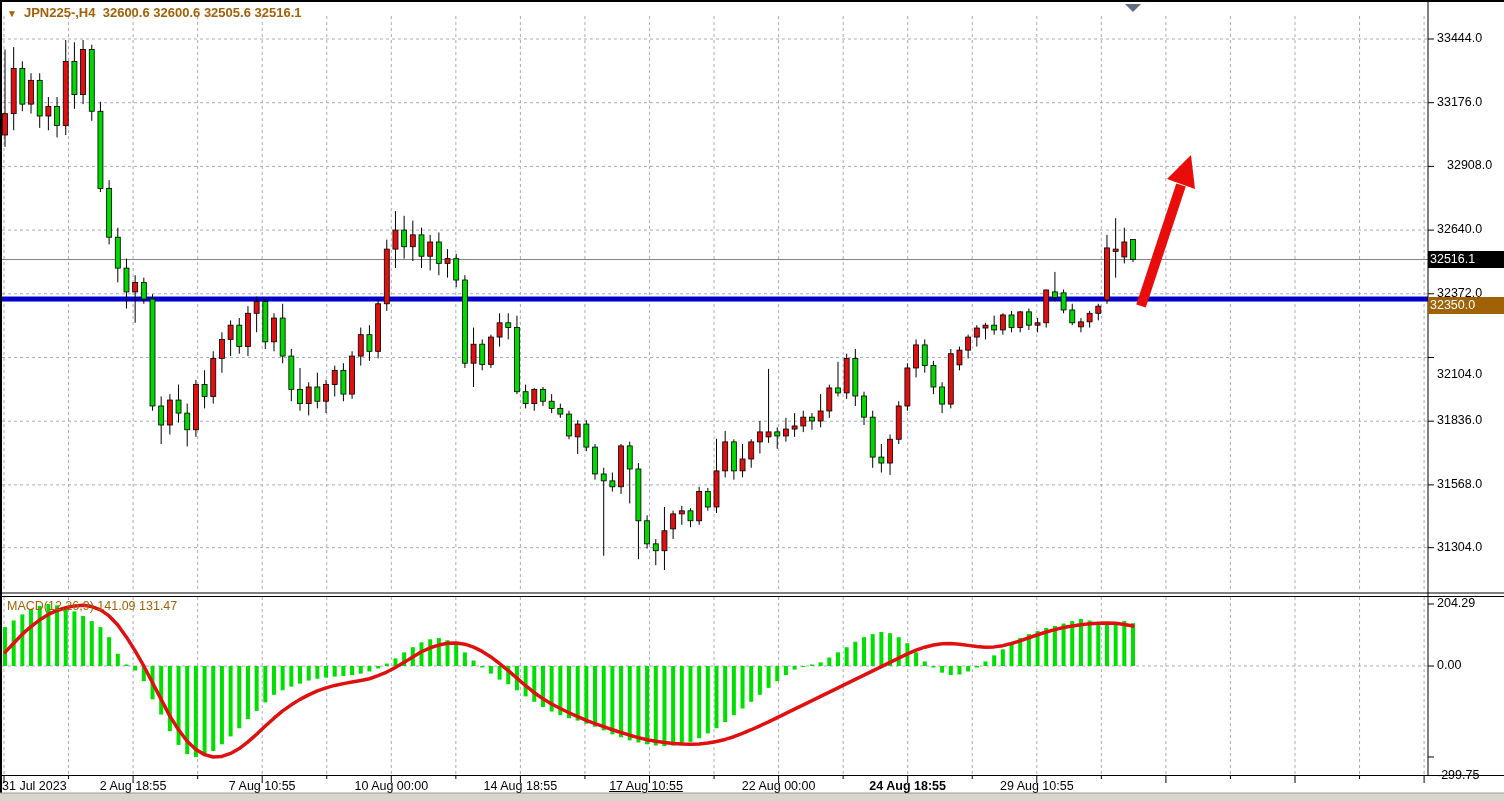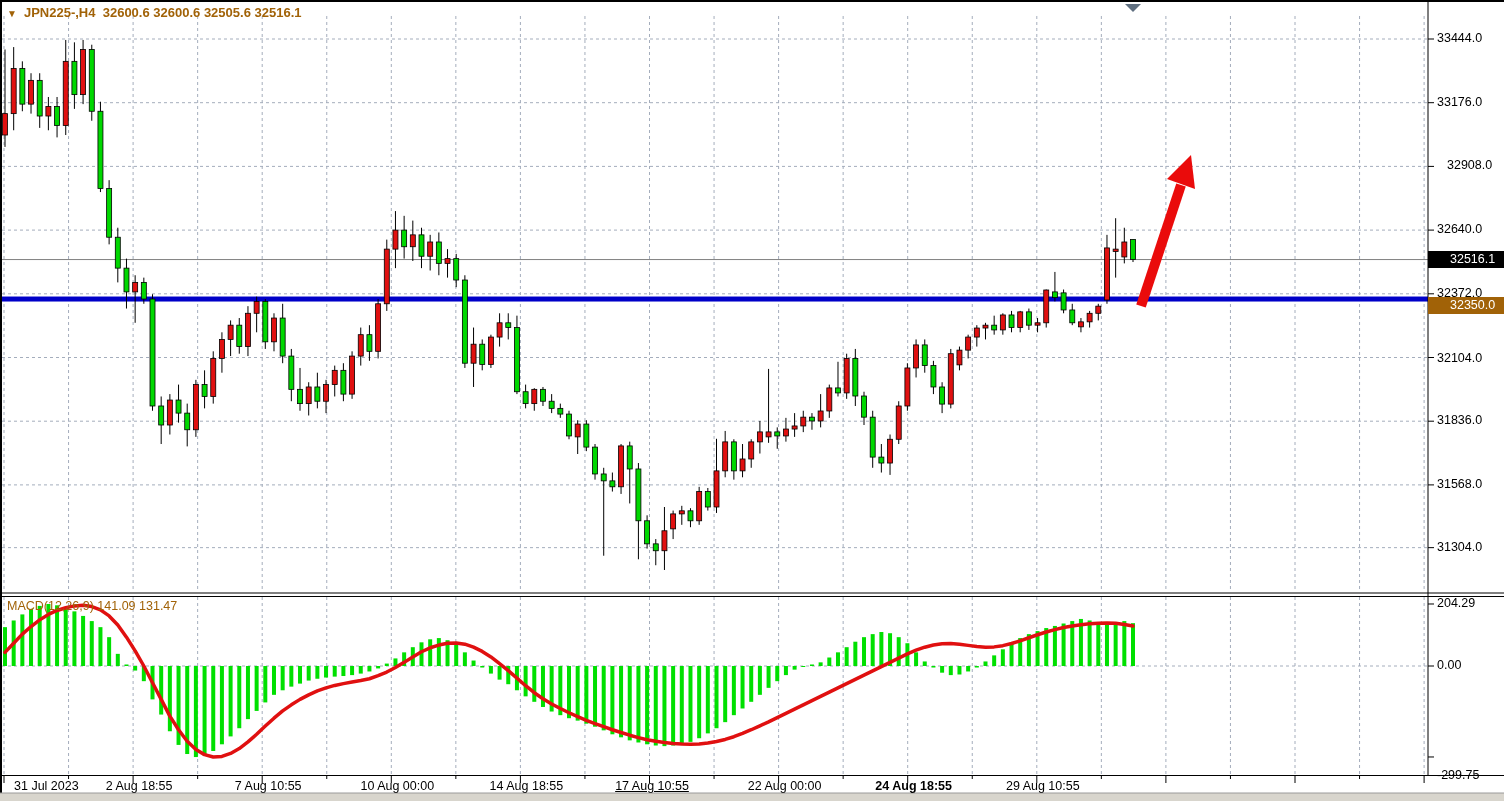--- a/index.html
+++ b/index.html
@@ -5,24 +5,24 @@
   html,body{margin:0;padding:0;background:#fff;}
   .window{position:relative;width:1504px;height:801px;background:#ffffff;overflow:hidden;
           font-family:"Liberation Sans",sans-serif;}
   .window svg{position:absolute;left:0;top:0;}
   .quote-overlay{position:absolute;left:7px;top:5px;font-size:13px;color:#a16207;white-space:pre;font-weight:bold;}
   .quote-overlay .tri{font-size:10px;margin-right:7px;}
   .macd-overlay{position:absolute;left:7px;top:599px;font-size:12.5px;color:#a16207;white-space:pre;}
   .axis-label{position:absolute;font-size:12.5px;color:#000;white-space:nowrap;}
   .price-axis,.macd-axis{position:absolute;left:1428px;top:0;width:76px;height:775px;text-align:center;}
   .time-axis{position:absolute;left:0;top:775px;width:1504px;height:26px;}
-  .time-axis .axis-label{top:4px;transform:translateX(-50%);padding-left:12px;}
+  .time-axis .axis-label{top:4px;transform:translateX(-50%);}
   .time-axis .axis-label.first{transform:none;}
   .price-tag{position:absolute;left:1428px;width:76px;height:17px;line-height:17px;
-             padding-left:22px;box-sizing:border-box;font-size:12.5px;color:#fff;}
+             padding-left:2px;box-sizing:border-box;font-size:12.5px;color:#fff;}
   .tag-current{top:251px;background:#000000;}
   .tag-level{top:297px;background:#a16207;}
 </style>
 </head>
 <body>
 
 <div class="window">
 
   <svg id="chart-svg" width="1504" height="801" viewBox="0 0 1504 801">
       <line x1="4" y1="16" x2="4" y2="591" stroke="#a4adbc" stroke-width="1" stroke-dasharray="3,3"></line>
@@ -530,21 +530,21 @@
   <div class="quote-overlay"><span class="tri">▼</span><span>JPN225-,H4</span><span>  </span><span>32600.6 32600.6 32505.6 32516.1</span></div>
 
   <div class="macd-overlay"><span>MACD(12,26,9)</span><span> </span><span>141.09 131.47</span></div>
 
   <div class="price-axis" id="price-axis">
       <div class="axis-label" style="left: 9px; top: 31px;">33444.0</div>
       <div class="axis-label" style="left: 9px; top: 94.7px;">33176.0</div>
       <div class="axis-label" style="left: 9px; top: 158.4px; margin-left: 10px;">32908.0</div>
       <div class="axis-label" style="left: 9px; top: 222.1px;">32640.0</div>
       <div class="axis-label" style="left: 9px; top: 285.8px;">32372.0</div>
-      <div class="axis-label" style="left: 9px; top: 351px;">32104.0</div>
+      <div class="axis-label" style="left: 9px; top: 367px;">32104.0</div>
       <div class="axis-label" style="left: 9px; top: 413.2px;">31836.0</div>
       <div class="axis-label" style="left: 9px; top: 476.9px;">31568.0</div>
       <div class="axis-label" style="left: 9px; top: 539.649px;">31304.0</div>
     </div>
   <div class="macd-axis" id="macd-axis">
       <div class="axis-label" style="left: 9px; top: 595.998px;">204.29</div>
       <div class="axis-label" style="left: 9px; top: 658px;">0.00</div>
       <div class="axis-label" style="left: 9px; top: 768px;">-299.75</div>
     </div>
   <div class="time-axis" id="time-axis">

